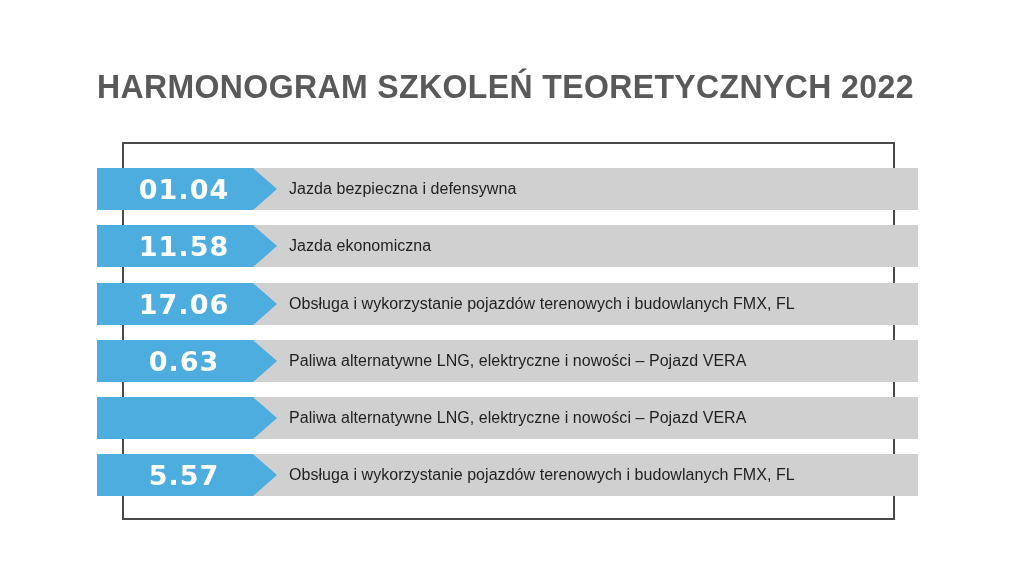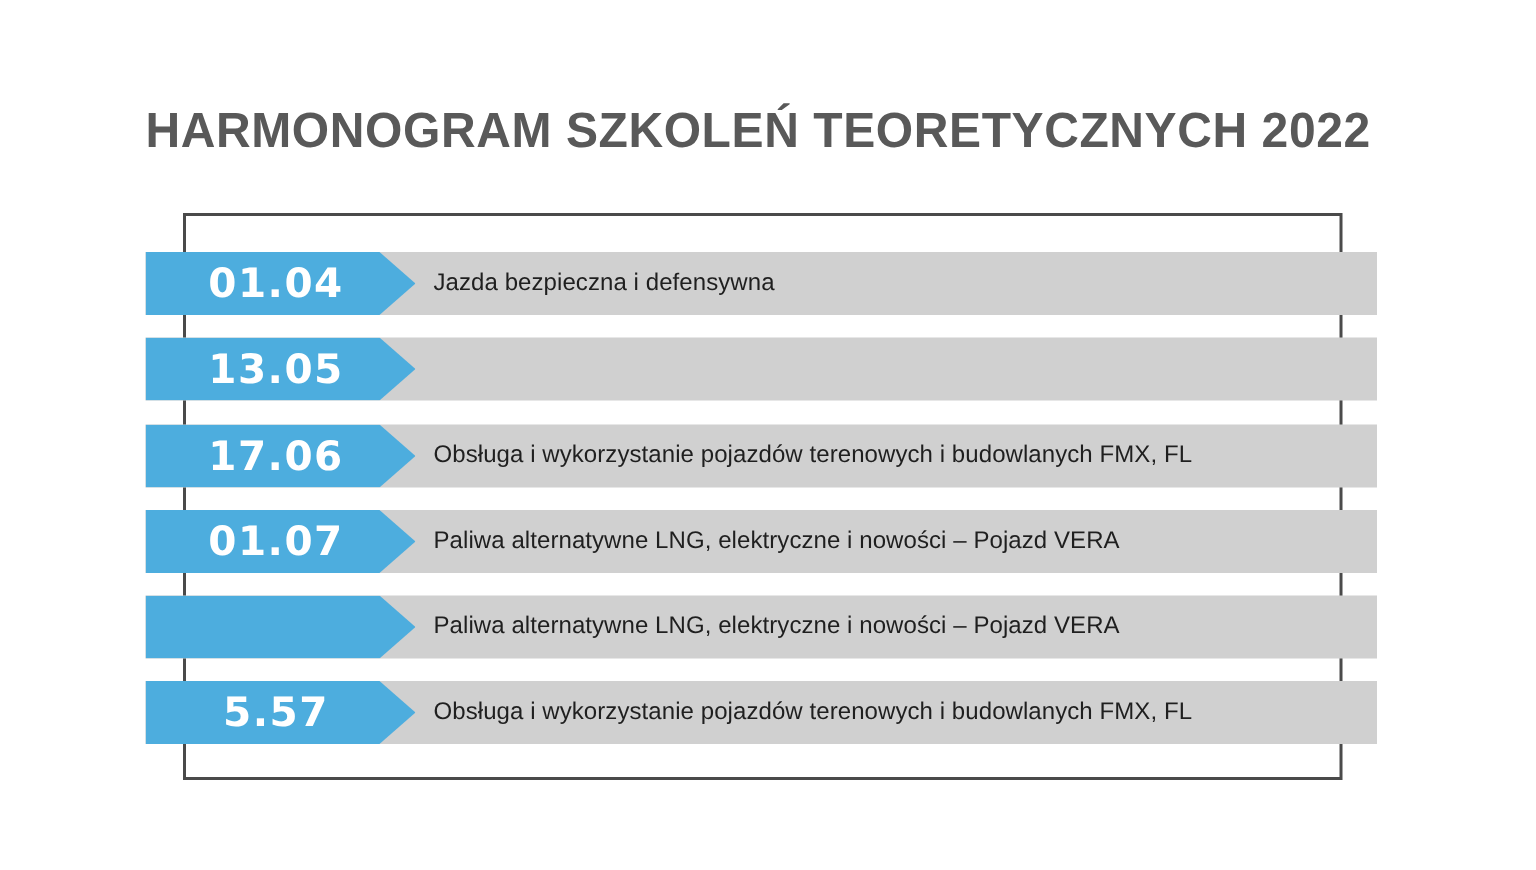--- a/index.html
+++ b/index.html
@@ -134,34 +134,35 @@
     <div class="row" style="top:168px;">
       <div class="row-bar"></div>
       <div class="row-chevron"></div>
       <div class="row-date">01.04</div>
       <div class="row-text">Jazda bezpieczna i defensywna</div>
     </div>
 
     <div class="row" style="top:225px;">
       <div class="row-bar"></div>
       <div class="row-chevron"></div>
-      <div class="row-date">13.05</div>
+      <div class="row-date">11.58</div>
+      <div class="row-text">Jazda ekonomiczna</div>
     </div>
 
     <div class="row" style="top:283px;">
       <div class="row-bar"></div>
       <div class="row-chevron"></div>
       <div class="row-date">17.06</div>
       <div class="row-text">Obsługa i wykorzystanie pojazdów terenowych i budowlanych FMX, FL</div>
     </div>
 
     <div class="row" style="top:340px;">
       <div class="row-bar"></div>
       <div class="row-chevron"></div>
-      <div class="row-date">01.07</div>
+      <div class="row-date">0.63</div>
       <div class="row-text">Paliwa alternatywne LNG, elektryczne i nowości – Pojazd VERA</div>
     </div>
 
     <div class="row" style="top:397px;">
       <div class="row-bar"></div>
       <div class="row-chevron"></div>
       <div class="row-text">Paliwa alternatywne LNG, elektryczne i nowości – Pojazd VERA</div>
     </div>
 
     <div class="row" style="top:454px;">

